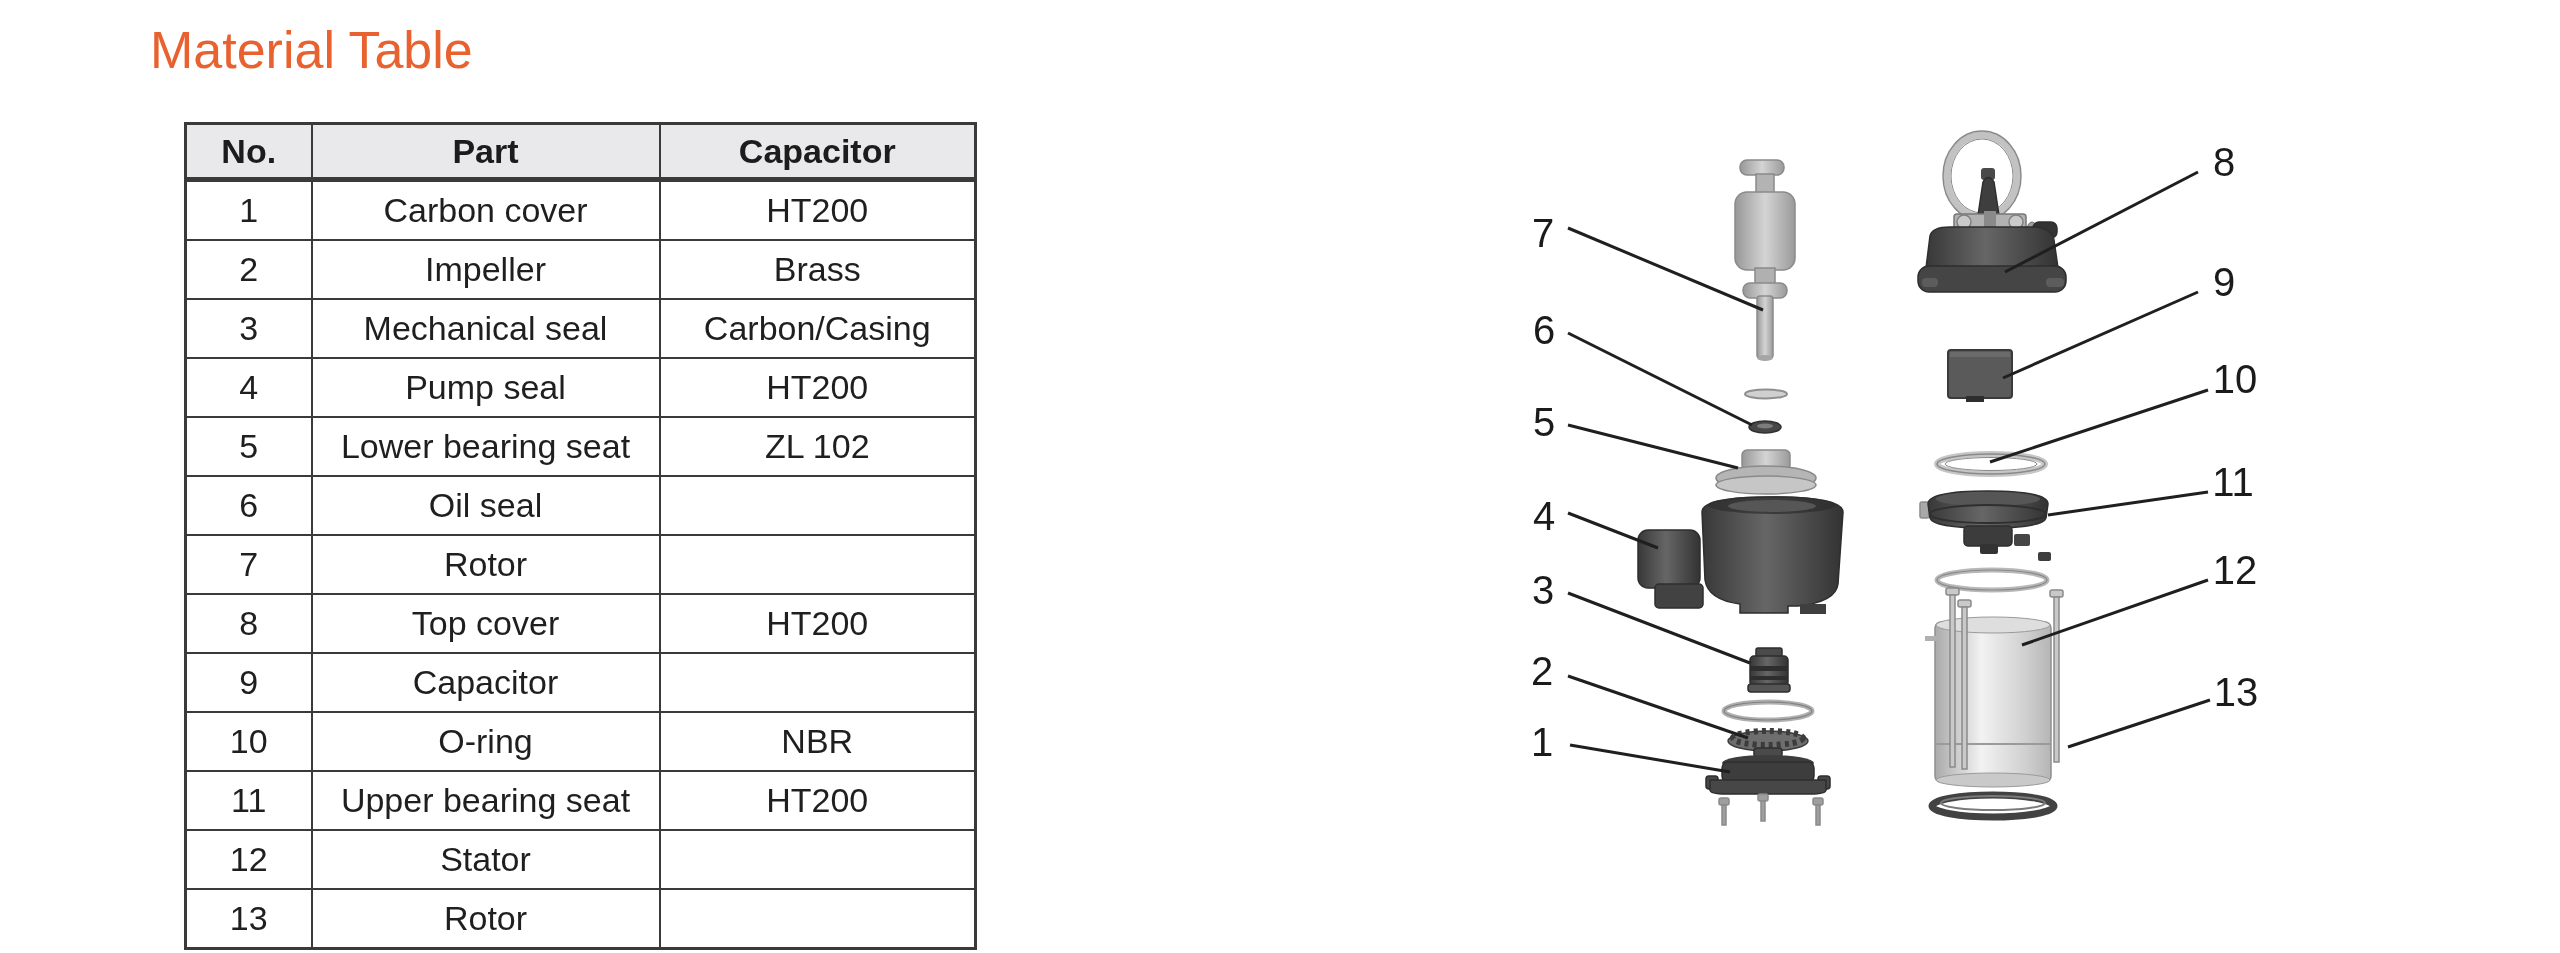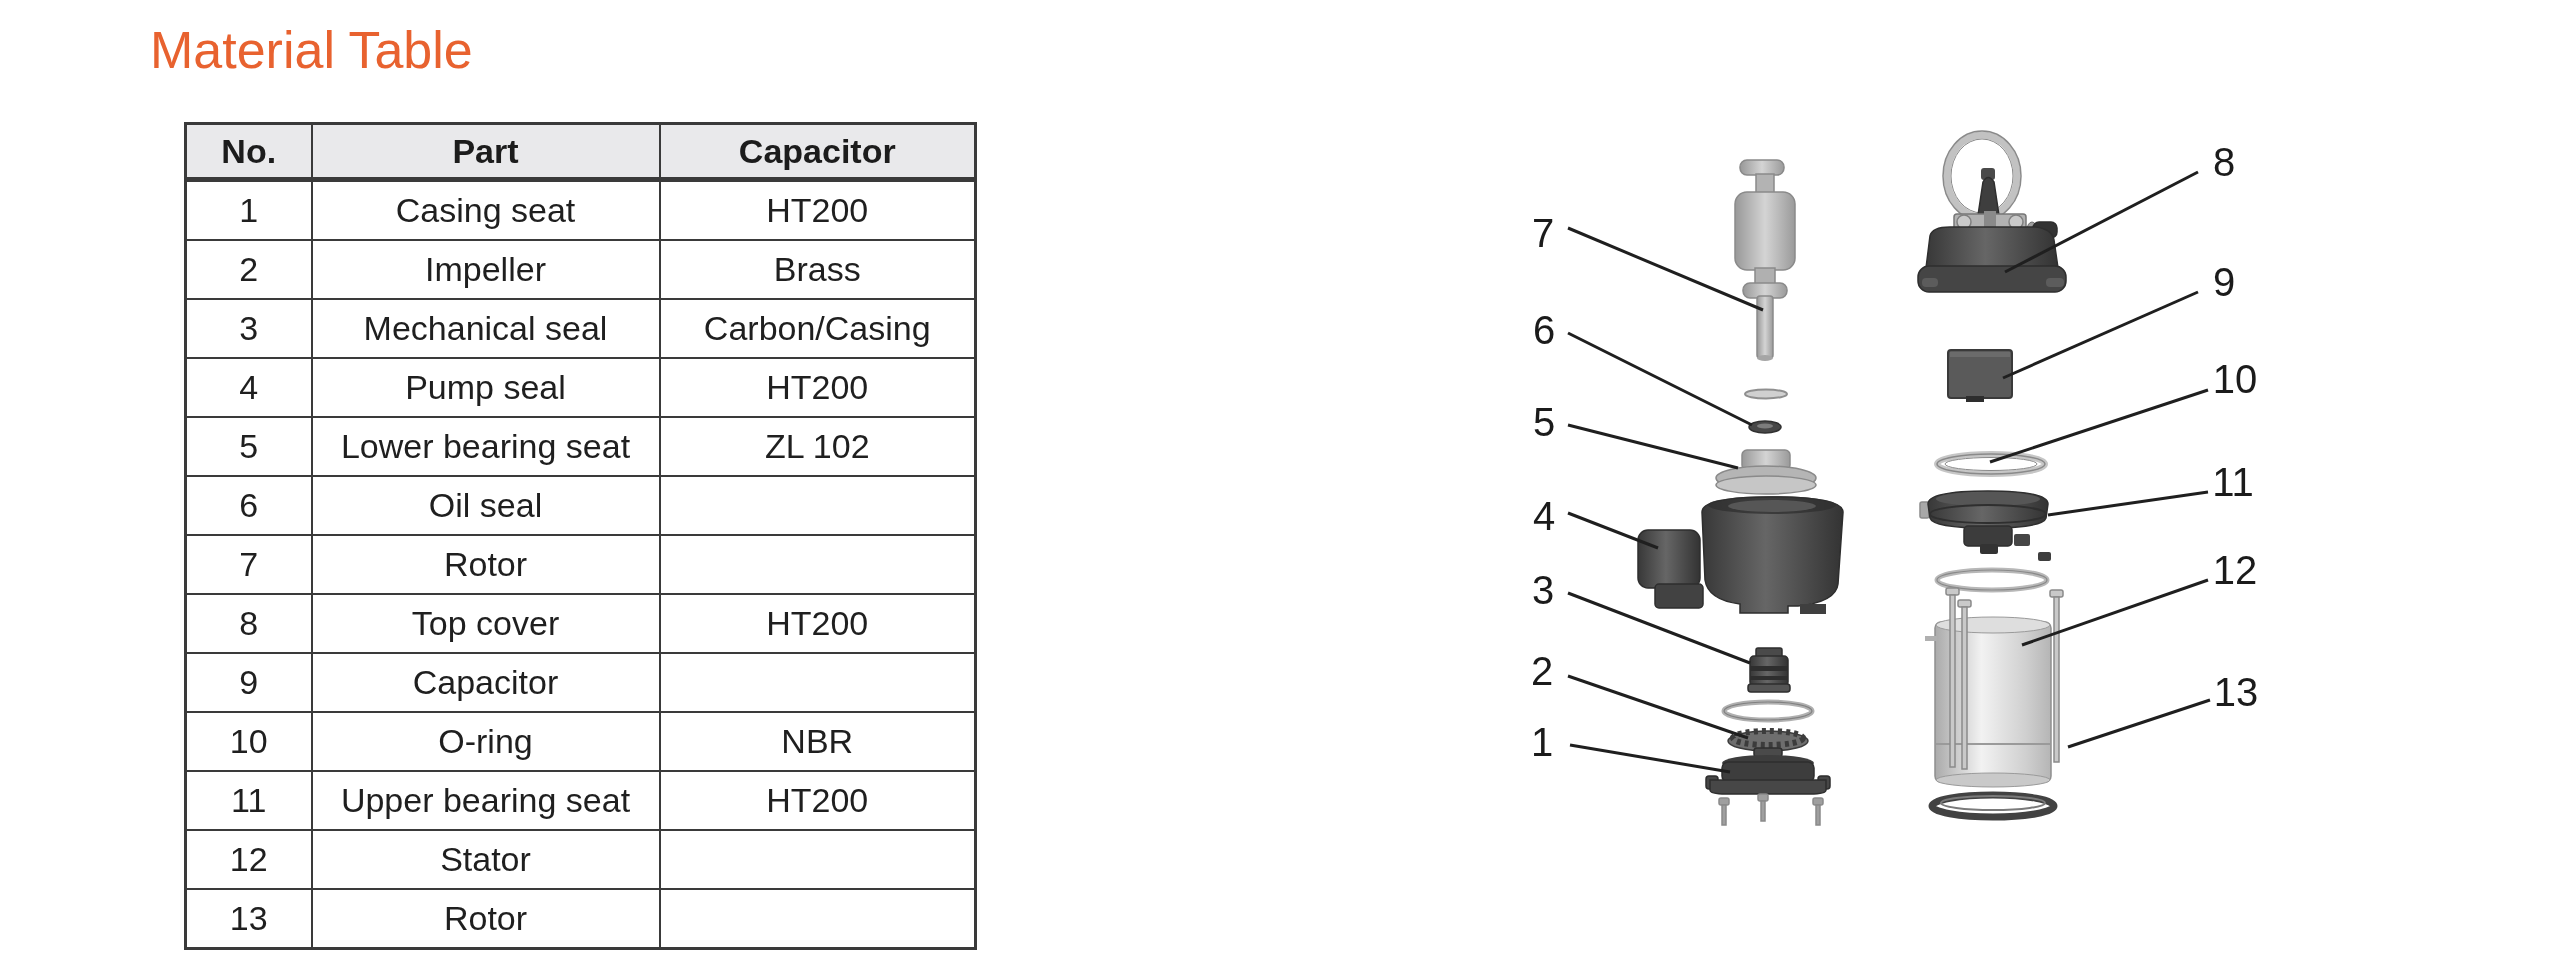--- a/index.html
+++ b/index.html
@@ -55,21 +55,21 @@
     <thead>
       <tr>
         <th>No.</th>
         <th>Part</th>
         <th>Capacitor</th>
       </tr>
     </thead>
     <tbody>
       <tr>
           <td>1</td>
-          <td>Casing seat</td>
+          <td>Carbon cover</td>
           <td>HT200</td>
         </tr>
       <tr>
           <td>2</td>
           <td>Impeller</td>
           <td>Brass</td>
         </tr>
       <tr>
           <td>3</td>
           <td>Mechanical seal</td>

